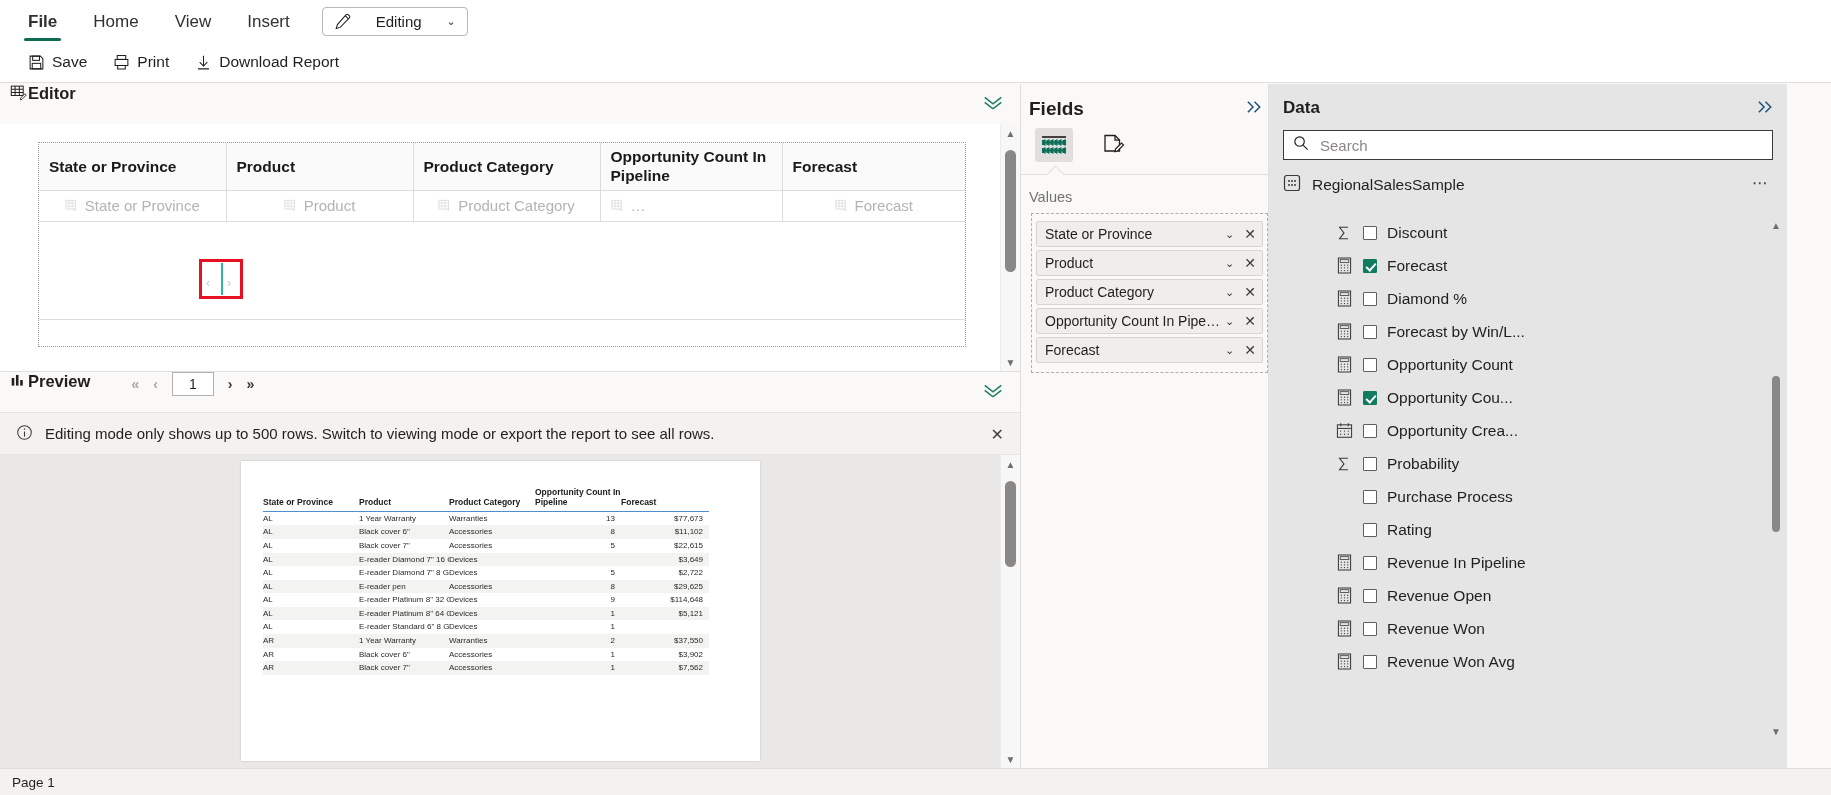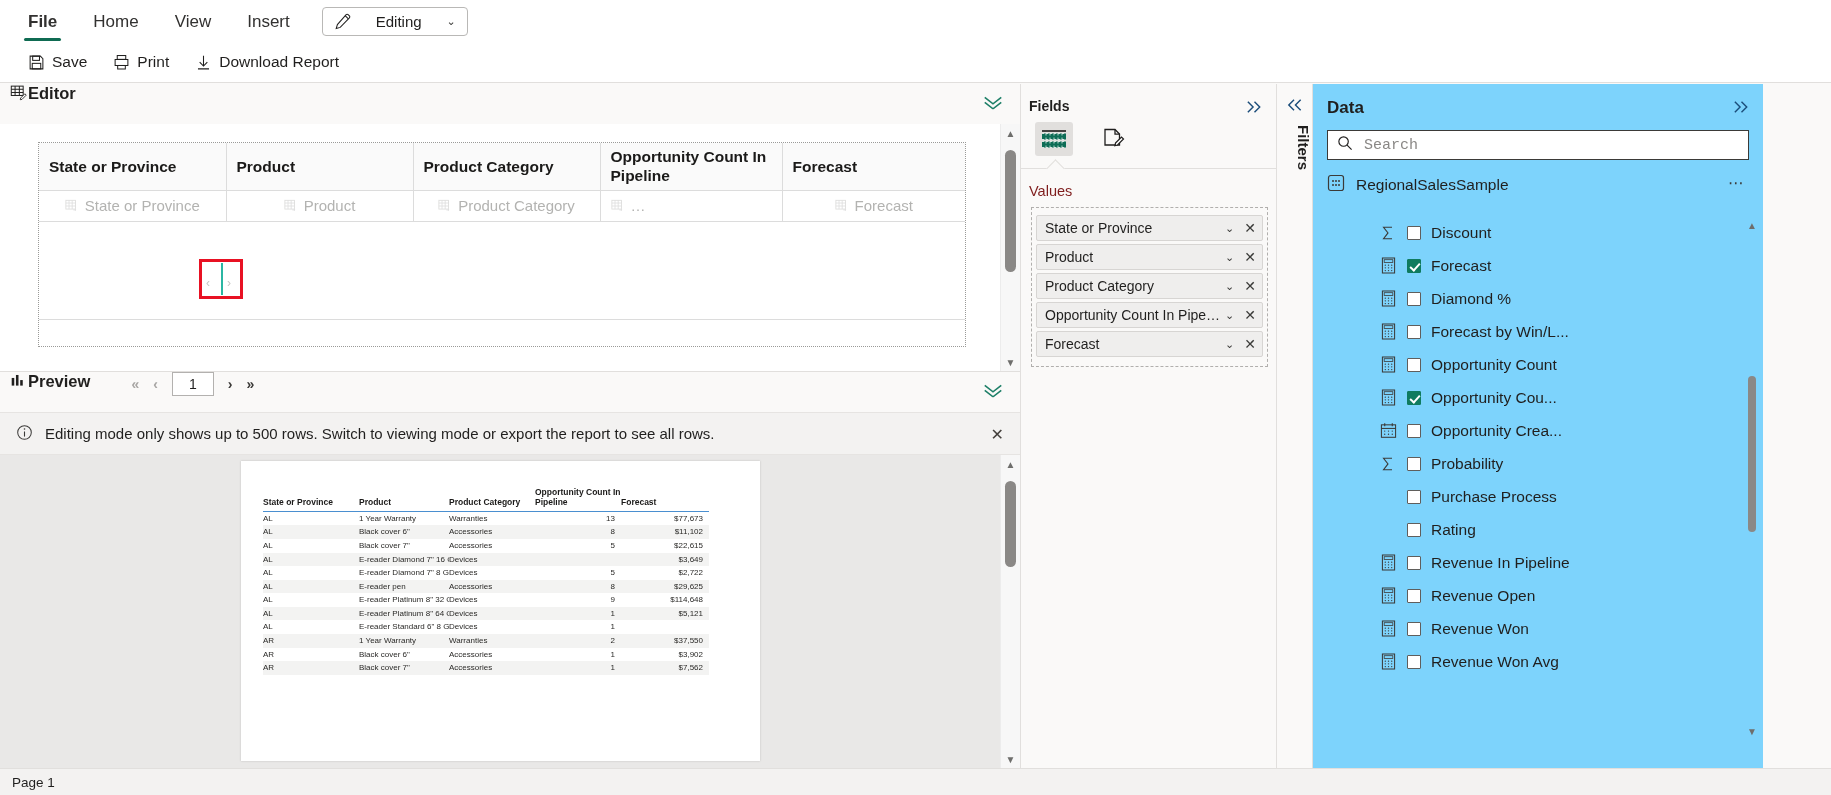--- a/index.html
+++ b/index.html
@@ -177,34 +177,34 @@
     position:absolute; left:1020px; top:84px; width:256px; height:684px;
     background:#faf9f8; border-left:1px solid #e1dfdd;
   }
   .panel-title {
     font-size:17px; font-weight:bold; padding:14px 0 0 8px; color:#201f1e;
   }
   .panel-expand {
     position:absolute; right:12px; top:16px; cursor:pointer; color:#1b4d7a;
     font-size:15px; font-weight:bold;
   }
-  .fields-label { font-size:14px; font-weight:bold; padding:14px 0 0 8px; }
+  .fields-label { font-size:19px; font-weight:bold; padding:14px 0 0 8px; }
   .field-icons { display:flex; align-items:center; gap:22px; padding:8px 0 0 14px; }
   .ficon-btn {
     width:38px; height:34px; display:flex; align-items:center; justify-content:center;
     border-radius:3px; cursor:pointer;
   }
   .ficon-btn.sel { background:#e1dfdd; }
   .sep-line { height:1px; background:#e1dfdd; margin-top:12px; position:relative; }
   .sep-line::after {
     content:""; position:absolute; left:28px; top:-6px; width:12px; height:12px;
     background:#faf9f8; border-left:1px solid #e1dfdd; border-top:1px solid #e1dfdd;
     transform:rotate(45deg);
   }
-  .values-label { font-size:14.5px; padding:14px 0 0 8px; color:#7f1d1d; }
+  .values-label { font-size:14.5px; padding:14px 0 0 8px; color:#737373; }
   .values-box {
     margin:8px 8px 0 10px; border:1px dashed #b1afad; padding:4px 4px 6px;
   }
   .value-chip {
     display:flex; align-items:center; height:26px; margin:3px 0;
     background:#efeeed; border:1px solid #d7d5d3; border-radius:2px;
     padding:0 6px 0 8px; font-size:14px; color:#201f1e; cursor:pointer;
   }
   .value-chip .lbl {
     flex:1; overflow:hidden; white-space:nowrap; text-overflow:ellipsis;
@@ -222,30 +222,30 @@
     font-weight:bold; cursor:pointer;
   }
   .filters-rail .rail-text {
     writing-mode:vertical-rl; font-size:15px; font-weight:bold;
     margin:10px auto 0; display:block; text-align:center; width:100%;
     color:#201f1e; cursor:pointer;
   }
 
   
   .data-pane {
-    position:absolute; left:1312px; top:84px; width:451px; height:684px;
-    background:#7dd3fc; border-left:1px solid #e1dfdd;
+    position:absolute; left:1268px; top:84px; width:519px; height:684px;
+    background:#e5e5e5; border-left:1px solid #e1dfdd;
   }
   .search-box {
     margin:12px 14px 0 14px; height:30px; border:1px solid #3b3a38;
     background:#ffffff; display:flex; align-items:center; gap:9px; padding:0 9px;
   }
   .search-box input {
     border:none; outline:none; font-size:15px; flex:1;
-    font-family:Liberation Mono, monospace; color:#201f1e; background:transparent;
+    font-family:Liberation Sans, sans-serif; color:#201f1e; background:transparent;
   }
   .search-box input::placeholder { color:#8a8886; }
   .ds-row {
     display:flex; align-items:center; gap:11px; padding:14px 0 0 14px;
     font-size:15.5px; color:#201f1e; position:relative;
   }
   .ds-row .ellipsis {
     position:absolute; right:18px; top:14px; letter-spacing:1.5px;
     color:#3a3a38; cursor:pointer;
   }

